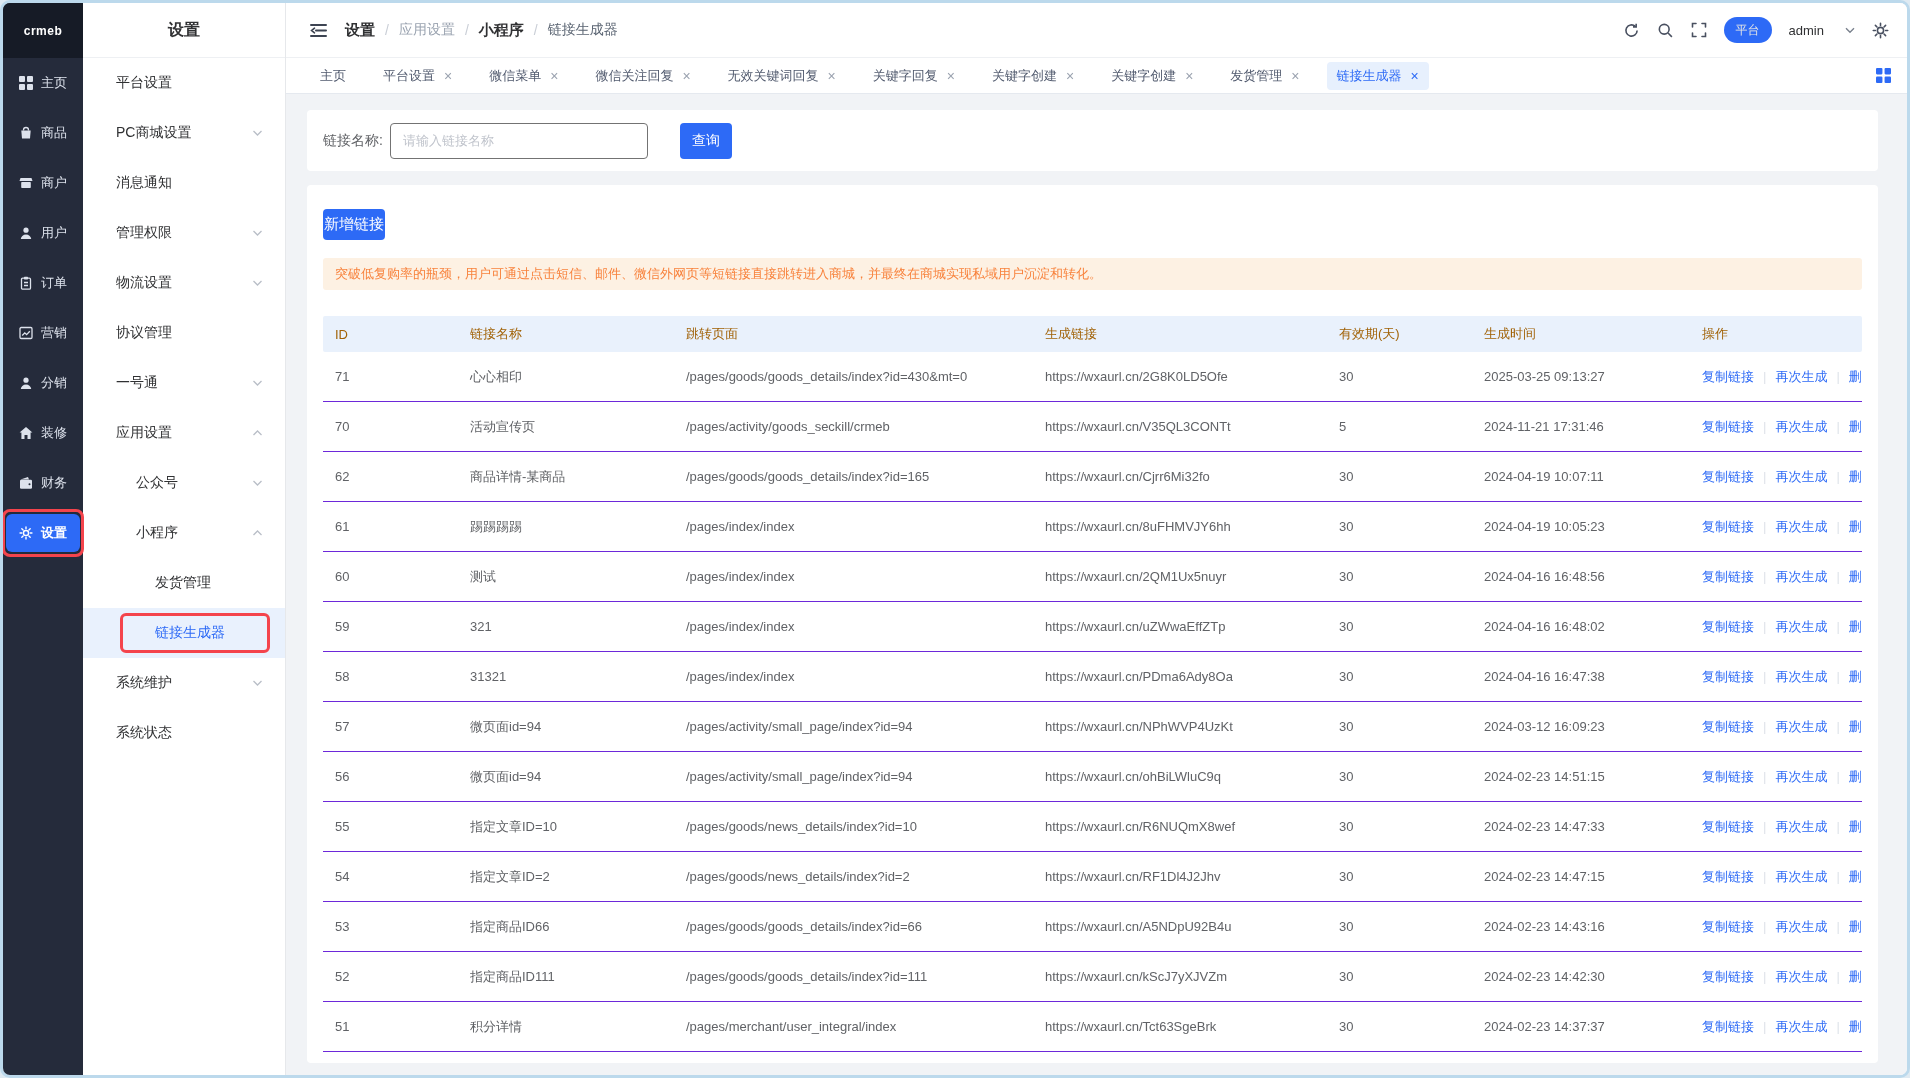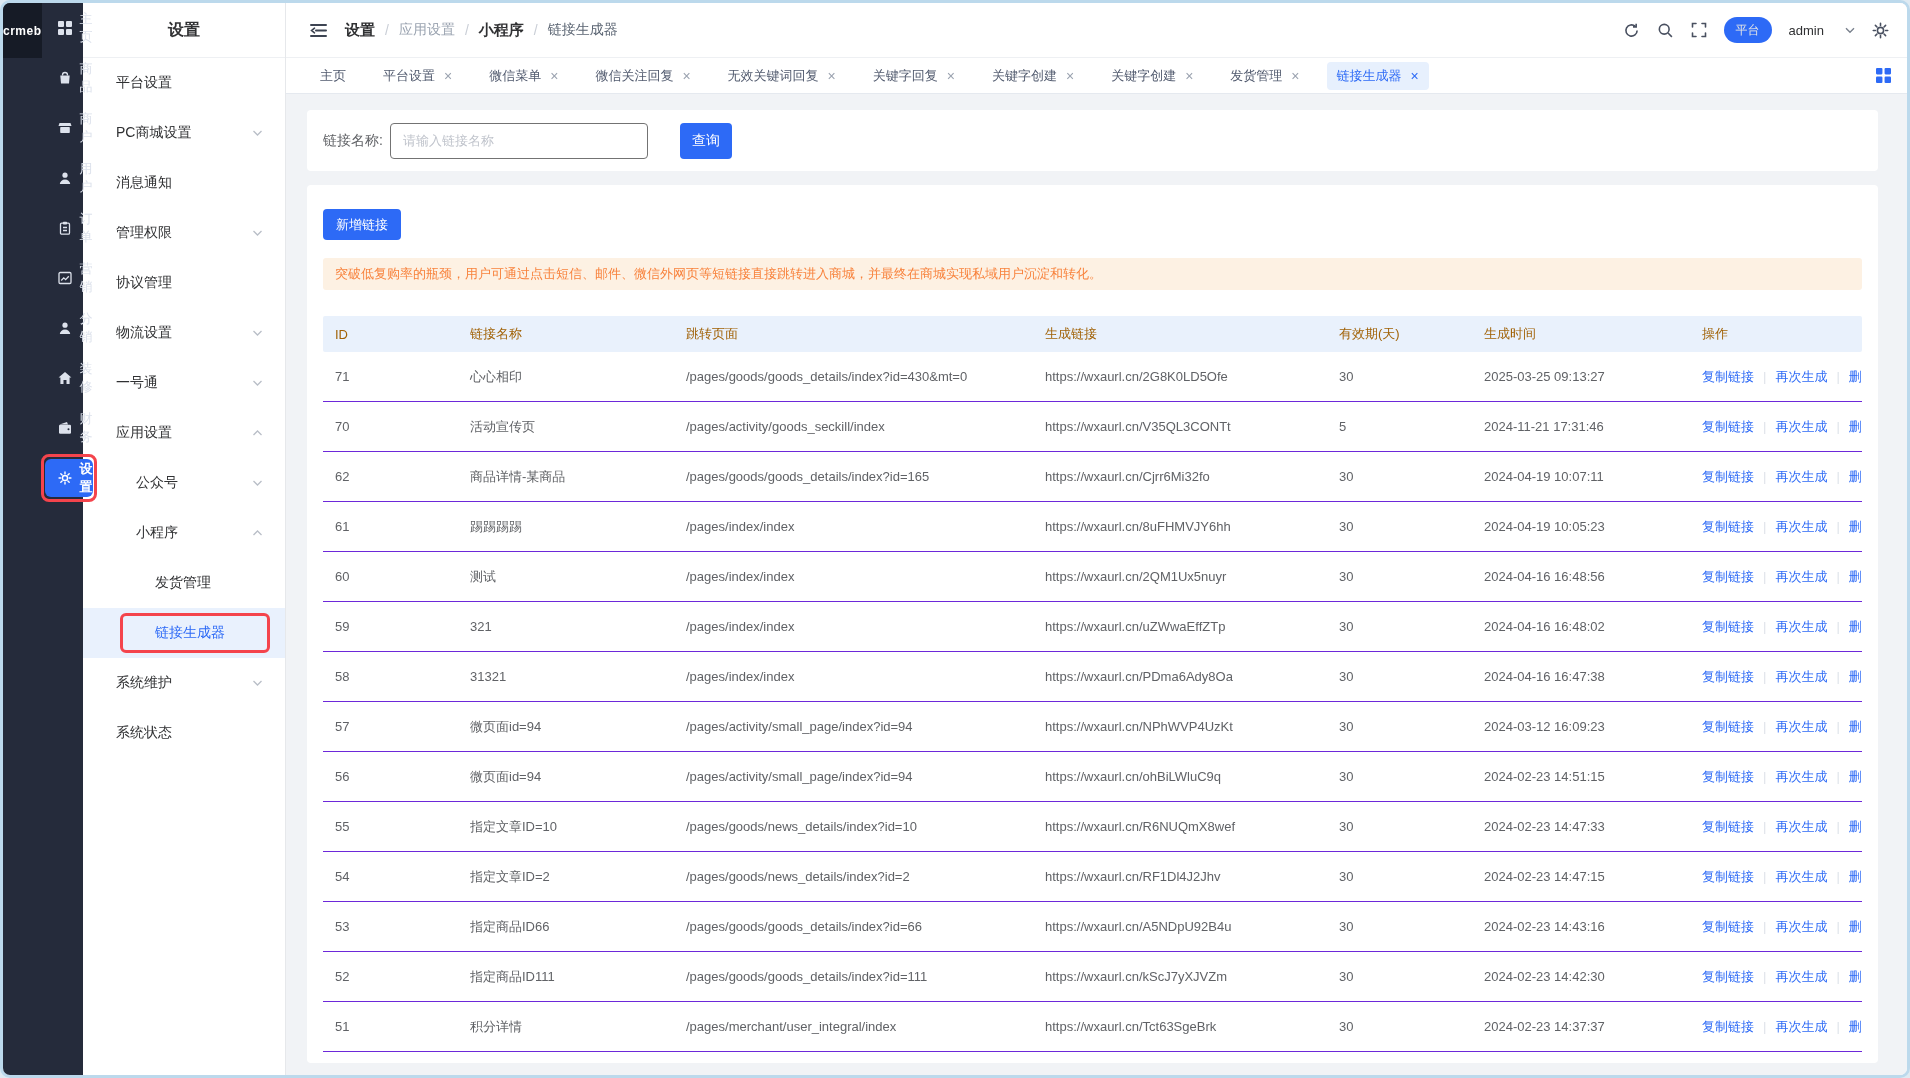--- a/index.html
+++ b/index.html
@@ -2,21 +2,21 @@
 <html style="--accent: #2d6af6; --annotation: #f4444c; --notice-bg: #fdf1e3; --notice-text: #f8823c; --th-bg: #e9f1fc;"><head>
 <meta charset="utf-8">
 <style>
   * { box-sizing: border-box; margin: 0; padding: 0; }
   html,body { width:1910px; height:1078px; overflow:hidden; }
   body { font-family:"Liberation Sans","DejaVu Sans",sans-serif; background:#dfeaf2; }
   .frame { width:1910px; height:1078px; border:3px solid #bcd9ec; border-radius:10px; overflow:hidden;
            display:flex; background:#fff; }
 
   
-  .lnav { width:80px; background:#252b3b; flex:0 0 80px; display:flex; flex-direction:row; }
+  .lnav { width:80px; background:#252b3b; flex:0 0 80px; display:flex; flex-direction:column; }
   .logo { height:55px; background:#161b26; color:#fff; font-size:12px; font-weight:bold;
           display:flex; align-items:center; justify-content:center; letter-spacing:.5px; }
   .lnav-item { height:50px; position:relative; display:flex; align-items:center; padding:0 3px; cursor:pointer; }
   .lnav-pill { display:flex; align-items:center; gap:8px; padding-left:13px; width:100%; height:38px;
                border-radius:6px; color:#dde2ec; font-size:13px; }
   .lnav-item.active .lnav-pill { background:var(--accent,#2d6af6); color:#fff; font-weight:bold; }
   .lnav-pill .icn { width:14px; height:14px; display:inline-flex; }
   .lnav-pill .icn svg { width:14px; height:14px; }
   .ann-lnav { position:absolute; left:-1px; right:-1px; top:1px; bottom:1px;
               border:3px solid var(--annotation,#f4444c); border-radius:8px; pointer-events:none; }
@@ -64,21 +64,21 @@
   .card { background:#fff; border-radius:4px; }
   .filter-card { height:61px; flex:0 0 61px; display:flex; align-items:center; padding:0 16px; margin-bottom:14px; }
   .filter-label { font-size:14px; color:#606266; margin-right:7px; }
   .filter-input { width:258px; height:36px; border:1px solid #737373; border-radius:4px; padding:0 12px;
                   font-size:13px; color:#606266; font-family:inherit; outline:none; }
   .filter-input::placeholder { color:#c0c4cc; }
   .btn-primary { background:var(--accent,#2d6af6); color:#fff; border:none; border-radius:4px;
                  font-size:14px; font-family:inherit; cursor:pointer; }
   .search-btn { width:52px; height:36px; margin-left:32px; }
   .table-card { flex:1; padding:24px 16px 0; overflow:hidden; }
-  .add-btn { width:78px; height:31px; font-size:13px; margin-bottom:18px; }
+  .add-btn { width:62px; height:31px; font-size:15px; margin-bottom:18px; }
   .notice { height:32px; background:var(--notice-bg,#fdf1e3); color:var(--notice-text,#f8823c);
             font-size:13px; display:flex; align-items:center; padding:0 12px; border-radius:3px; margin-bottom:26px; }
 
   .trow { display:grid; grid-template-columns:135px 216px 359px 294px 145px 218px 1fr;
           align-items:center; height:50px; border-bottom:1px solid #6d28d9; font-size:13px; color:#606266; }
   .trow > div { padding-left:12px; white-space:nowrap; overflow:hidden; }
   .thead { height:36px; background:var(--th-bg,#e9f1fc); color:#a16207; border-bottom:none; border-radius:2px; }
   .actions a { color:var(--accent,#2d6af6); text-decoration:none; cursor:pointer; }
   .sep { color:#dfe3ea; margin:0 9px; }
   svg { display:block; }
@@ -227,29 +227,29 @@
         </div>
         <div class="snav-item lvl0">
           <span>管理权限</span>
           <span class="chev">
             <svg width="11" height="8" viewBox="0 0 11 8" fill="none" stroke="currentColor" stroke-width="1.3">
               <path d="M1.5 2l4 4 4-4"></path>
             </svg>
           </span>
         </div>
         <div class="snav-item lvl0">
+          <span>物流设置</span>
+          <span class="chev">
+            <svg width="11" height="8" viewBox="0 0 11 8" fill="none" stroke="currentColor" stroke-width="1.3">
+              <path d="M1.5 2l4 4 4-4"></path>
+            </svg>
+          </span>
+        </div>
+        <div class="snav-item lvl0">
           <span>协议管理</span>
-        </div>
-        <div class="snav-item lvl0">
-          <span>物流设置</span>
-          <span class="chev">
-            <svg width="11" height="8" viewBox="0 0 11 8" fill="none" stroke="currentColor" stroke-width="1.3">
-              <path d="M1.5 2l4 4 4-4"></path>
-            </svg>
-          </span>
         </div>
         <div class="snav-item lvl0">
           <span>一号通</span>
           <span class="chev">
             <svg width="11" height="8" viewBox="0 0 11 8" fill="none" stroke="currentColor" stroke-width="1.3">
               <path d="M1.5 2l4 4 4-4"></path>
             </svg>
           </span>
         </div>
         <div class="snav-item lvl0">
@@ -427,21 +427,21 @@
               <div>心心相印</div>
               <div>/pages/goods/goods_details/index?id=430&amp;mt=0</div>
               <div>https://wxaurl.cn/2G8K0LD5Ofe</div>
               <div>30</div>
               <div>2025-03-25 09:13:27</div>
               <div class="actions"><a>复制链接</a><span class="sep">|</span><a>再次生成</a><span class="sep">|</span><a>删除</a></div>
             </div>
             <div class="trow">
               <div>70</div>
               <div>活动宣传页</div>
-              <div>/pages/activity/goods_seckill/index</div>
+              <div>/pages/activity/goods_seckill/crmeb</div>
               <div>https://wxaurl.cn/V35QL3CONTt</div>
               <div>5</div>
               <div>2024-11-21 17:31:46</div>
               <div class="actions"><a>复制链接</a><span class="sep">|</span><a>再次生成</a><span class="sep">|</span><a>删除</a></div>
             </div>
             <div class="trow">
               <div>62</div>
               <div>商品详情-某商品</div>
               <div>/pages/goods/goods_details/index?id=165</div>
               <div>https://wxaurl.cn/Cjrr6Mi32fo</div>

